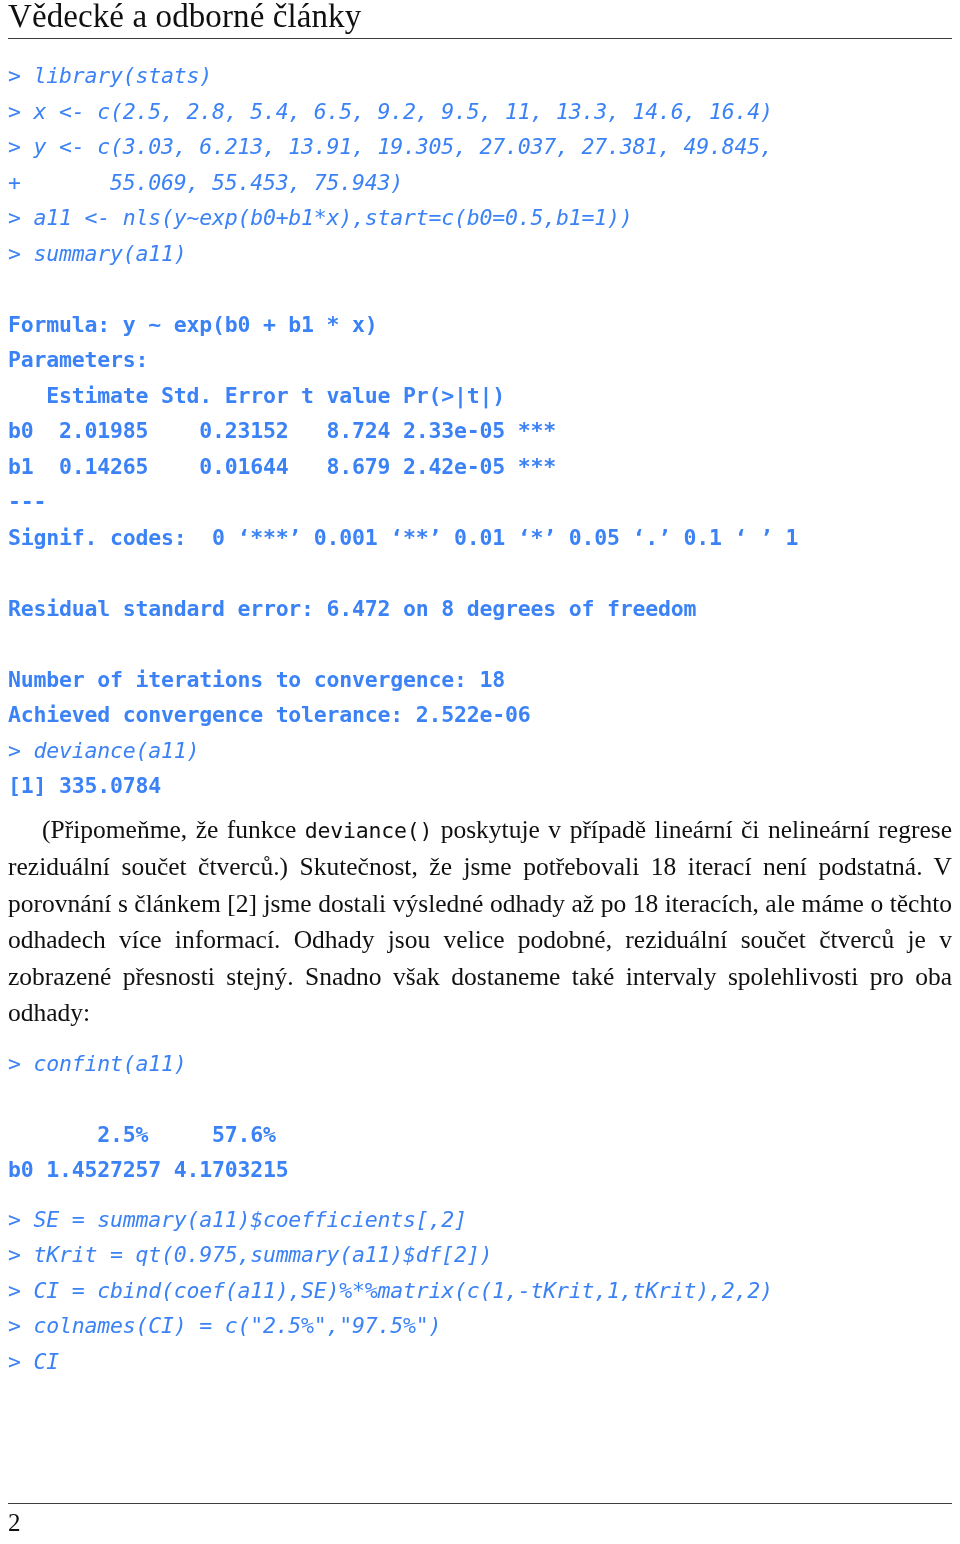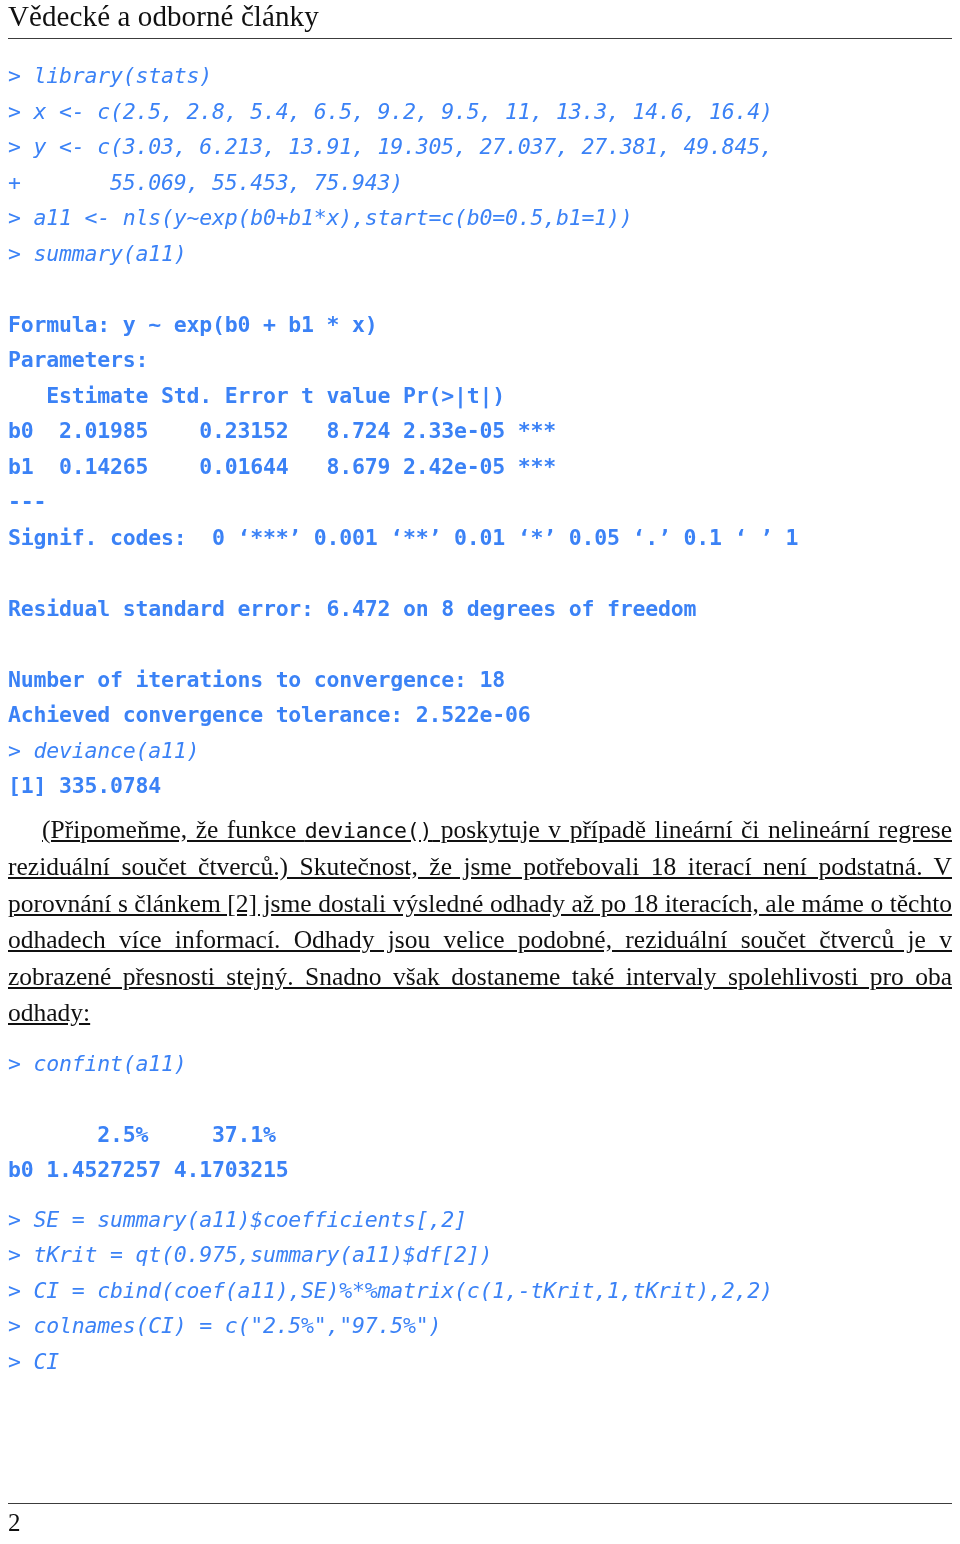--- a/index.html
+++ b/index.html
@@ -24,21 +24,21 @@
     padding: 0 8px;
   }
 
   
   .page-header {
     padding-top: 1px;
     height: 36px;
   }
   .header-title {
     font-family: "Liberation Serif", "DejaVu Serif", serif;
-    font-size: 29px;
+    font-size: 33px;
     line-height: 31px;
     letter-spacing: 0.1px;
     color: #101010;
     white-space: nowrap;
   }
   .header-rule {
     border: 0;
     border-top: 1.6px solid #3c3c3c;
     margin: 1px 0 0 0;
     width: 944px;
@@ -80,21 +80,20 @@
     line-height: 36.5px;
     text-align: justify;
     text-justify: inter-word;
     hyphens: manual;
     color: #101010;
     margin: 0;
     width: 944px;
   }
   .prose.indent-hang {
     text-indent: 34px;
-    text-decoration: underline;
   }
   .prose code,
   .inline-code {
     font-family: "DejaVu Sans Mono", "Liberation Mono", monospace;
     font-size: 21.5px;
     font-style: normal;
     letter-spacing: -0.2px;
   }
 
   .gap-s { height: 8px; }
@@ -135,21 +134,21 @@
     <div class="code-block" id="code-block-1"><div class="code-line inp">&gt; library(stats)</div><div class="code-line inp">&gt; x &lt;- c(2.5, 2.8, 5.4, 6.5, 9.2, 9.5, 11, 13.3, 14.6, 16.4)</div><div class="code-line inp">&gt; y &lt;- c(3.03, 6.213, 13.91, 19.305, 27.037, 27.381, 49.845,</div><div class="code-line inp">+       55.069, 55.453, 75.943)</div><div class="code-line inp">&gt; a11 &lt;- nls(y~exp(b0+b1*x),start=c(b0=0.5,b1=1))</div><div class="code-line inp">&gt; summary(a11)</div><div class="code-line blank">&nbsp;</div><div class="code-line out">Formula: y ~ exp(b0 + b1 * x)</div><div class="code-line out">Parameters:</div><div class="code-line out">   Estimate Std. Error t value Pr(&gt;|t|)</div><div class="code-line out">b0  2.01985    0.23152   8.724 2.33e-05 ***</div><div class="code-line out">b1  0.14265    0.01644   8.679 2.42e-05 ***</div><div class="code-line out">---</div><div class="code-line out">Signif. codes:  0 ‘***’ 0.001 ‘**’ 0.01 ‘*’ 0.05 ‘.’ 0.1 ‘ ’ 1</div><div class="code-line blank">&nbsp;</div><div class="code-line out">Residual standard error: 6.472 on 8 degrees of freedom</div><div class="code-line blank">&nbsp;</div><div class="code-line out">Number of iterations to convergence: 18</div><div class="code-line out">Achieved convergence tolerance: 2.522e-06</div><div class="code-line inp">&gt; deviance(a11)</div><div class="code-line out">[1] 335.0784</div></div>
 
     <div class="gap-s"></div>
 
     <p class="prose indent-hang">
       <span>(Připomeňme, že funkce </span><span class="inline-code">deviance()</span><span> poskytuje v případě lineární či nelineární regrese reziduální součet čtverců.) Skutečnost, že jsme potřebovali 18 iterací není podstatná. V porovnání s článkem [2] jsme dostali výsledné odhady až po 18 iteracích, ale máme o těchto odhadech více informací. Odhady jsou velice podobné, reziduální součet čtverců je v zobrazené přesnosti stejný. Snadno však dostaneme také intervaly spolehlivosti pro oba odhady:</span>
     </p>
 
     <div class="gap-m"></div>
 
-    <div class="code-block" id="code-block-2"><div class="code-line inp">&gt; confint(a11)</div><div class="code-line blank">&nbsp;</div><div class="code-line out">       2.5%     37.1%</div><div class="code-line out">b0 1.4527257 4.1703215</div></div>
+    <div class="code-block" id="code-block-2"><div class="code-line inp">&gt; confint(a11)</div><div class="code-line blank">&nbsp;</div><div class="code-line out">       2.5%     57.6%</div><div class="code-line out">b0 1.4527257 4.1703215</div></div>
 
 
     <div class="gap-m"></div>
 
     <div class="code-block" id="code-block-3"><div class="code-line inp">&gt; SE = summary(a11)$coefficients[,2]</div><div class="code-line inp">&gt; tKrit = qt(0.975,summary(a11)$df[2])</div><div class="code-line inp">&gt; CI = cbind(coef(a11),SE)%*%matrix(c(1,-tKrit,1,tKrit),2,2)</div><div class="code-line inp">&gt; colnames(CI) = c("2.5%","97.5%")</div><div class="code-line inp">&gt; CI</div></div>
 
   </div>
 
   <div class="page-footer">
     <hr class="footer-rule">

